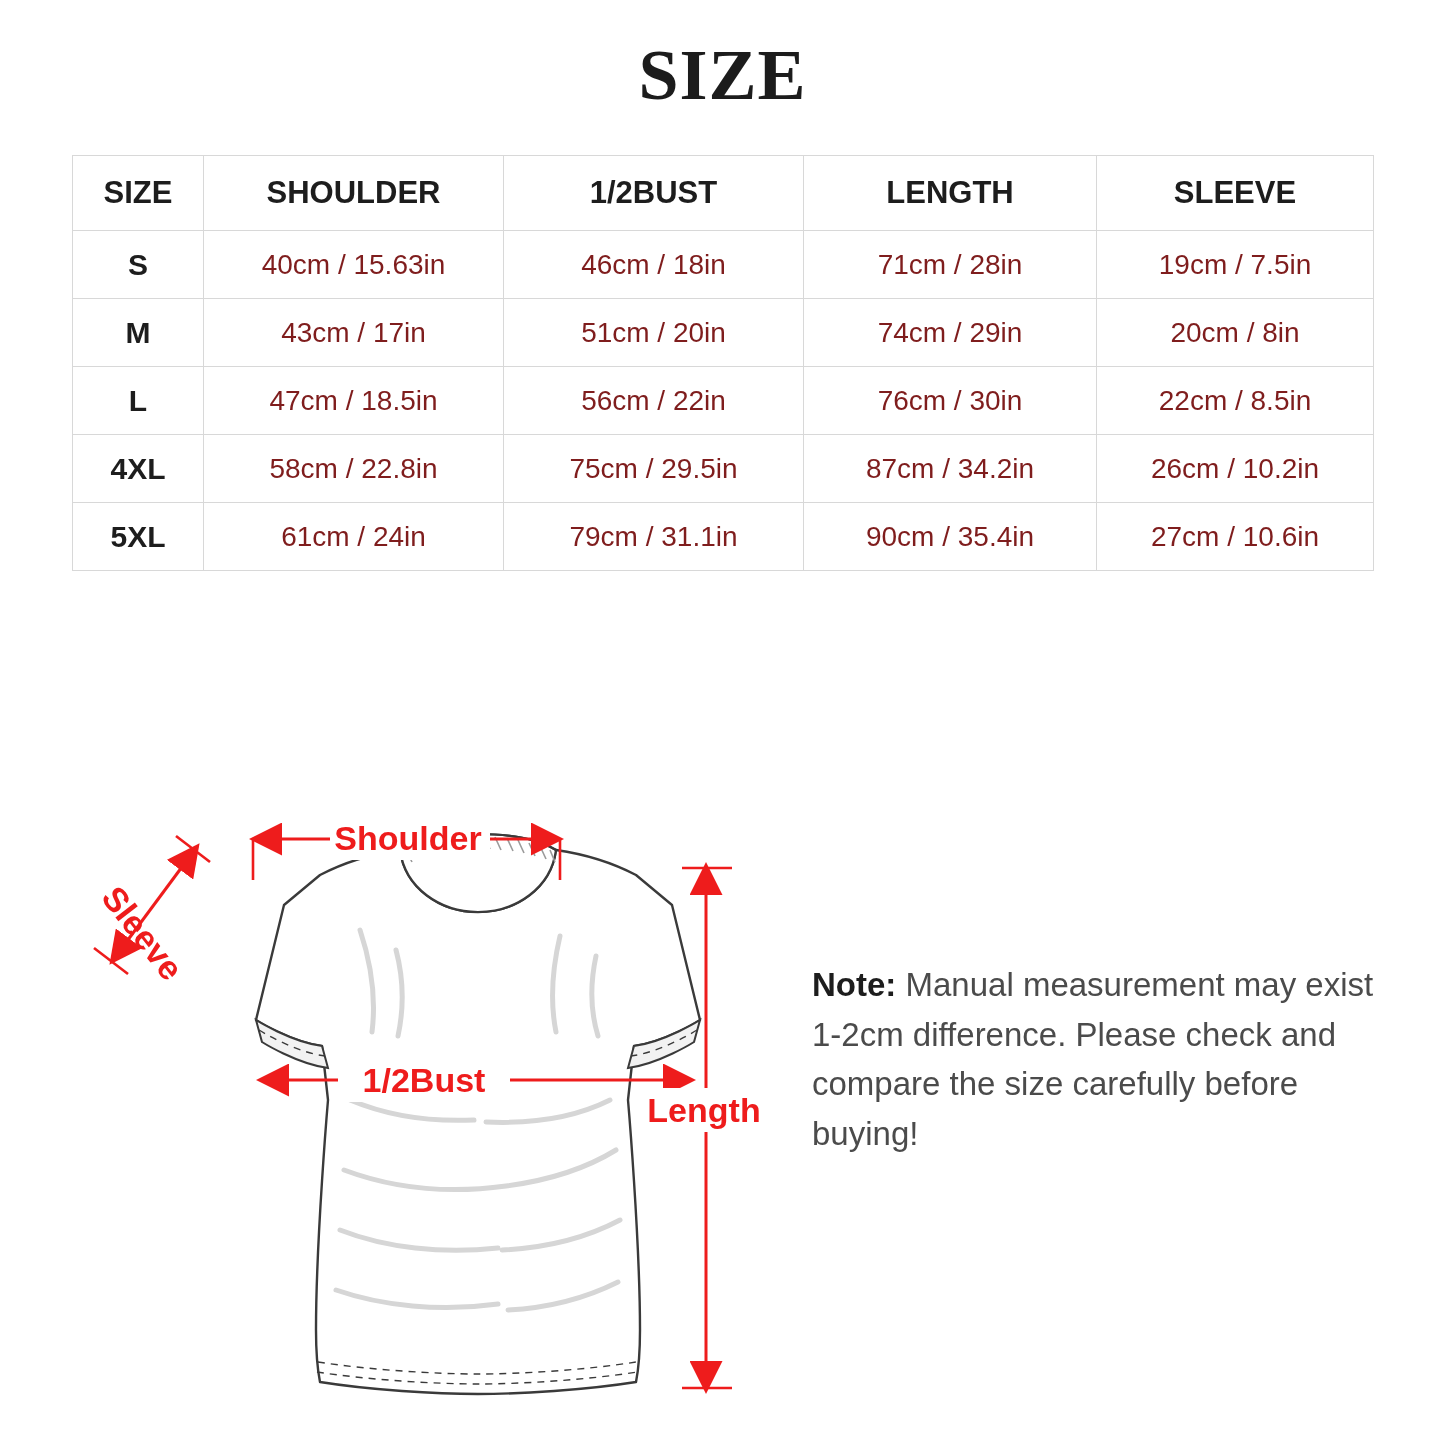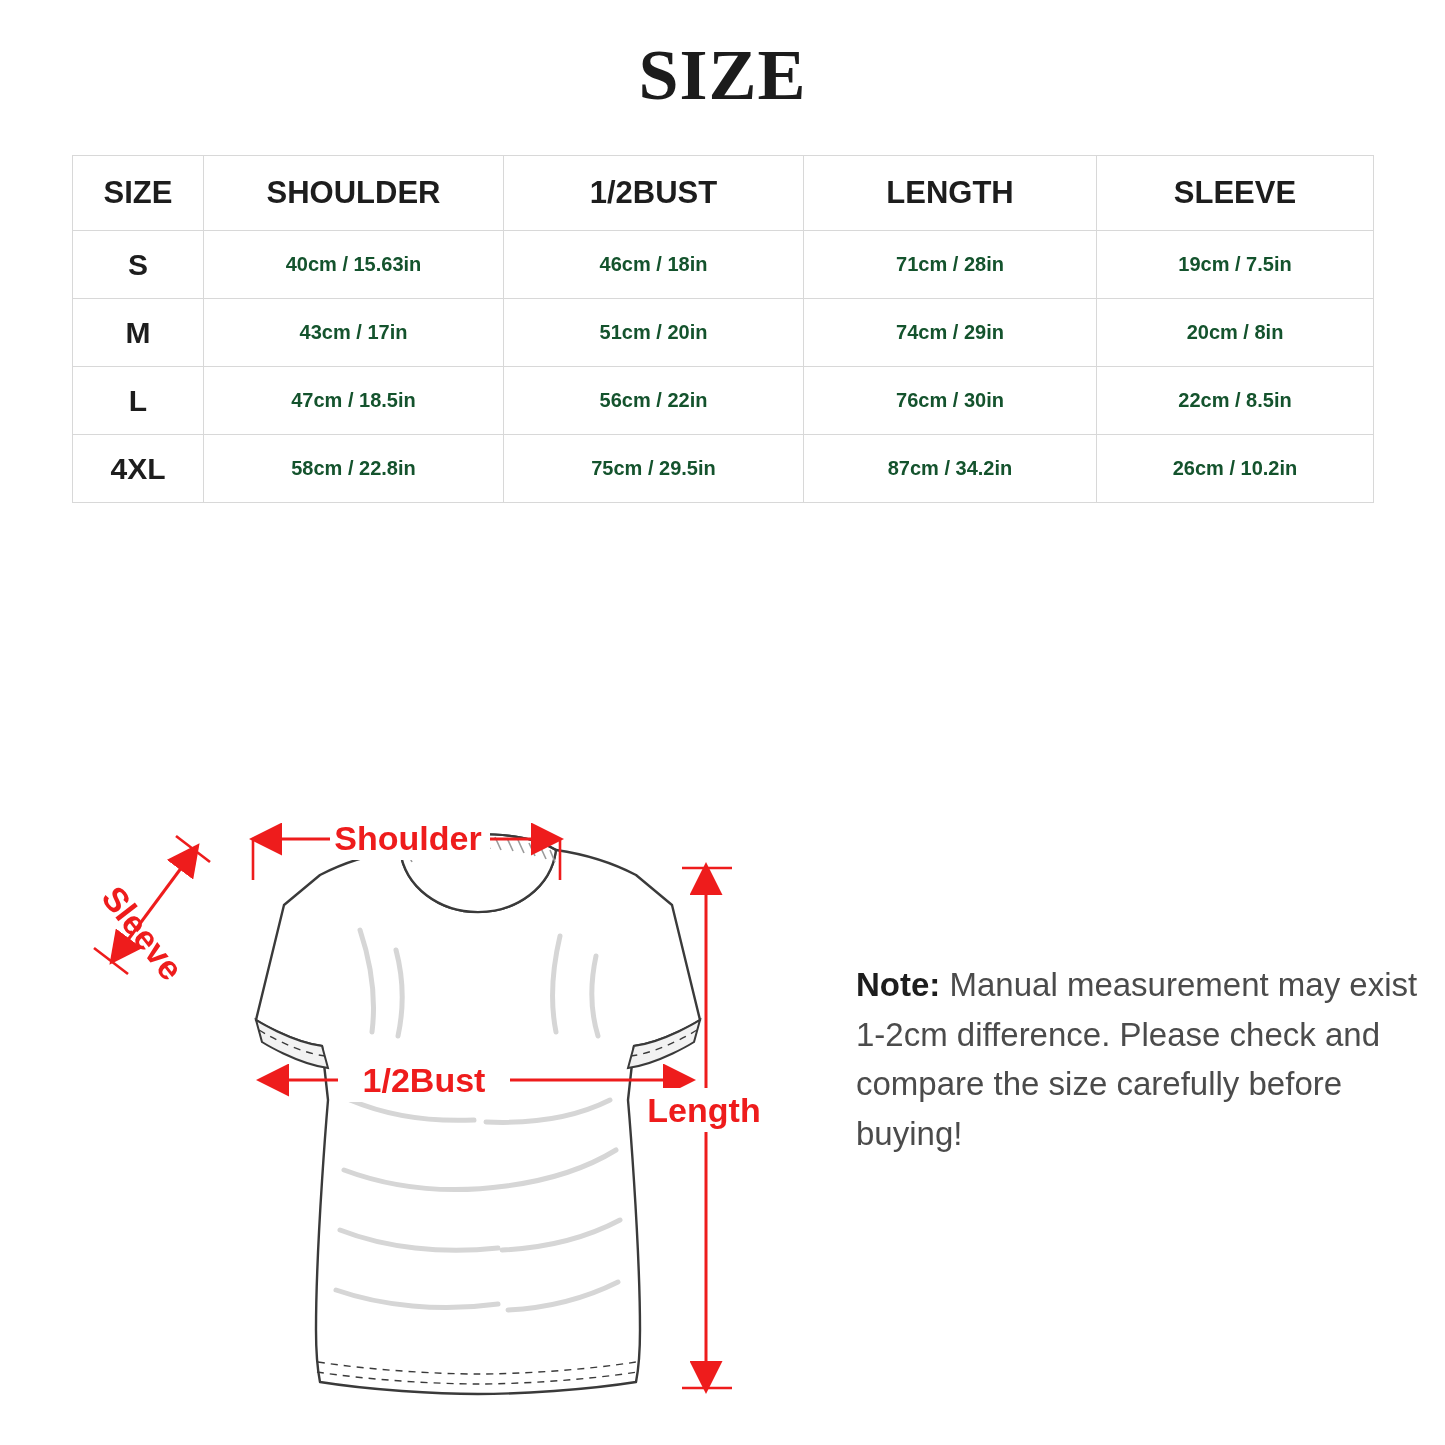--- a/index.html
+++ b/index.html
@@ -47,23 +47,23 @@
     vertical-align: middle;
   }
   table.size-table th {
     height: 72px;
     font-size: 31px;
     font-weight: 700;
     color: #1d1d1d;
   }
   table.size-table td {
     height: 65px;
-    font-size: 20px;
-    color: #14532d;
-    font-weight: 700;
+    font-size: 28px;
+    color: #7f1d1d;
+    font-weight: 400;
   }
   table.size-table td.size-col {
     font-size: 30px;
     font-weight: 700;
     color: #1d1d1d;
   }
   col.c-size   { width: 131px; }
   col.c-shl    { width: 300px; }
   col.c-bust   { width: 300px; }
   col.c-len    { width: 293px; }
@@ -77,21 +77,21 @@
     width: 1445px;
     height: 675px;
   }
   .diagram svg {
     display: block;
   }
 
   
   .note {
     position: absolute;
-    left: 856px;
+    left: 812px;
     top: 960px;
     width: 580px;
     font-size: 33px;
     line-height: 1.5;
     color: #4b4b4b;
     font-family: "Liberation Sans", sans-serif;
   }
   .note b {
     color: #1d1d1d;
     font-weight: 700;
@@ -141,20 +141,27 @@
         <td>56cm / 22in</td>
         <td>76cm / 30in</td>
         <td>22cm / 8.5in</td>
       </tr>
       <tr>
         <td class="size-col">4XL</td>
         <td>58cm / 22.8in</td>
         <td>75cm / 29.5in</td>
         <td>87cm / 34.2in</td>
         <td>26cm / 10.2in</td>
+      </tr>
+      <tr>
+        <td class="size-col">5XL</td>
+        <td>61cm / 24in</td>
+        <td>79cm / 31.1in</td>
+        <td>90cm / 35.4in</td>
+        <td>27cm / 10.6in</td>
       </tr>
     </tbody>
   </table>
 </div>
 
 <div class="diagram">
   <svg width="1445" height="675" viewBox="0 0 1445 675" xmlns="http://www.w3.org/2000/svg">
     <defs>
       <marker id="arrR" markerWidth="11" markerHeight="11" refX="9" refY="5.5" orient="auto">
         <path d="M0,0 L11,5.5 L0,11 z" fill="#ee1c1c"></path>

